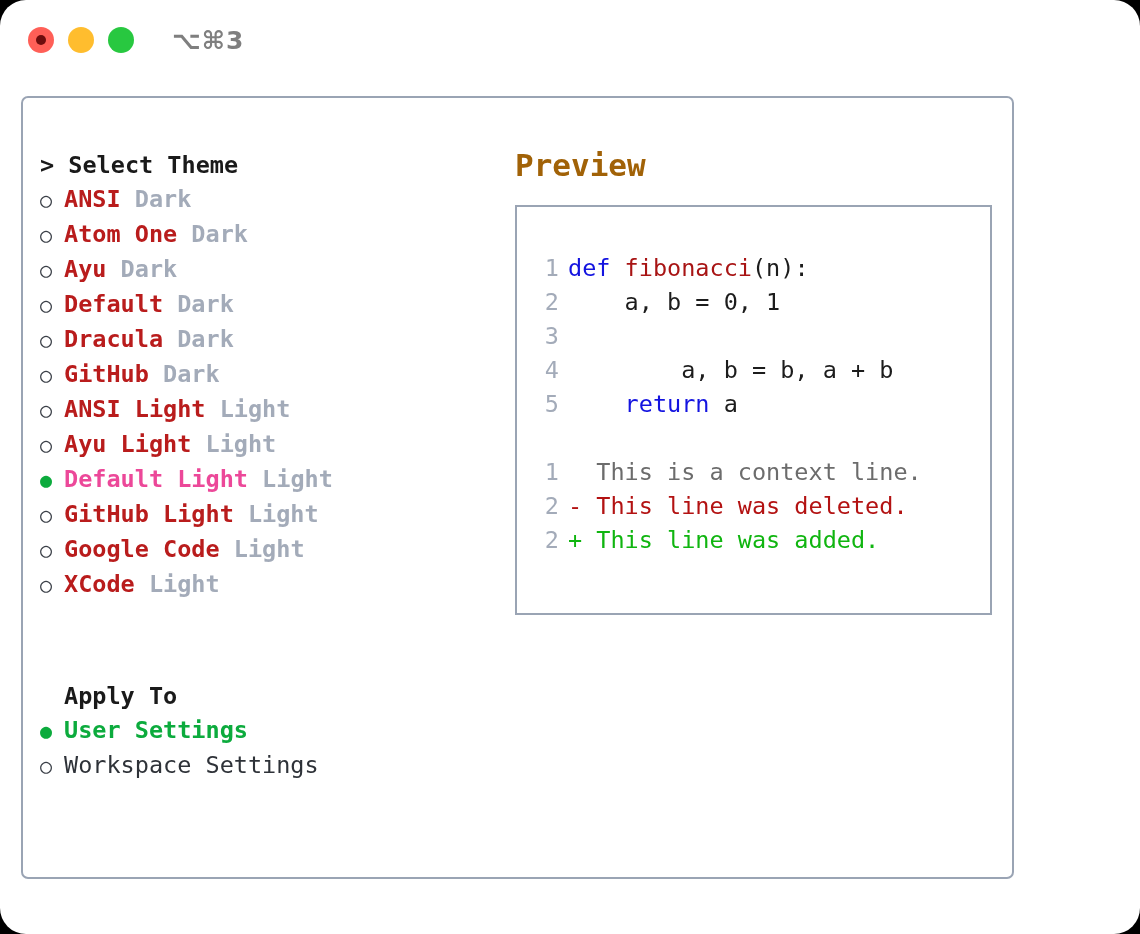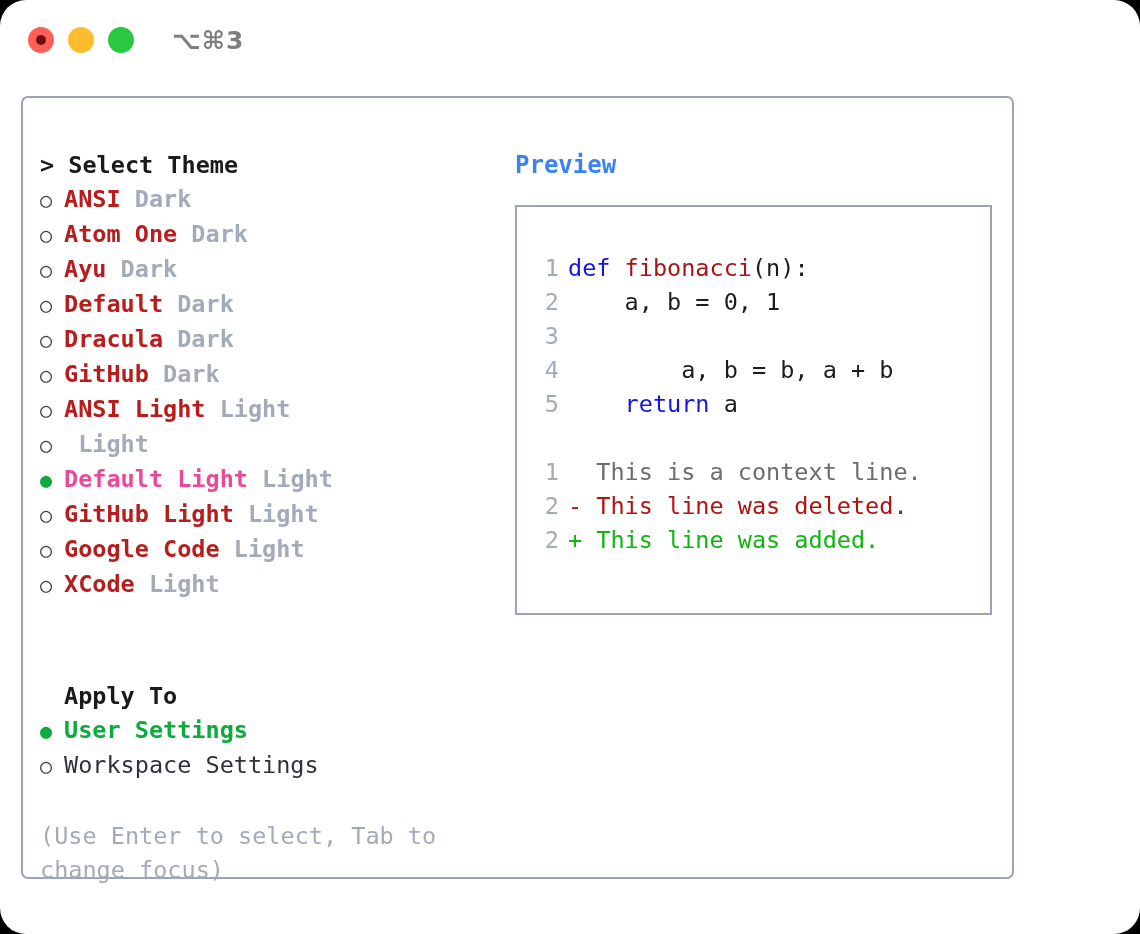--- a/index.html
+++ b/index.html
@@ -157,23 +157,23 @@
     font-size: 23.5px;
     line-height: 34px;
     color: #a3abb9;
     max-width: 405px;
     white-space: pre-wrap;
     word-break: break-word;
   }
 
   
   .preview-title {
-    font-size: 24px;
-    font-weight: 700;
-    color: #3b82f6;
+    font-size: 31px;
+    font-weight: 700;
+    color: #a16207;
     line-height: 34px;
     padding-left: 12px;
   }
   .preview-box {
     margin-top: 23px;
     margin-left: 12px;
     width: 477px;
     height: 410px;
     border: 2px solid #9aa4b4;
     background: #fff;
@@ -225,37 +225,36 @@
         <div class="section-head">&gt; Select Theme</div>
 
         <ul class="list" id="theme-list">
             <li class="row"><span class="marker">○</span><span class="label">ANSI</span><span class="kind"> Dark</span></li>
             <li class="row"><span class="marker">○</span><span class="label">Atom One</span><span class="kind"> Dark</span></li>
             <li class="row"><span class="marker">○</span><span class="label">Ayu</span><span class="kind"> Dark</span></li>
             <li class="row"><span class="marker">○</span><span class="label">Default</span><span class="kind"> Dark</span></li>
             <li class="row"><span class="marker">○</span><span class="label">Dracula</span><span class="kind"> Dark</span></li>
             <li class="row"><span class="marker">○</span><span class="label">GitHub</span><span class="kind"> Dark</span></li>
             <li class="row"><span class="marker">○</span><span class="label">ANSI Light</span><span class="kind"> Light</span></li>
-            <li class="row"><span class="marker">○</span><span class="kind"> Light</span></li>
+            <li class="row"><span class="marker">○</span><span class="label">Ayu Light</span><span class="kind"> Light</span></li>
             <li class="row selected"><span class="marker">●</span><span class="label">Default Light</span><span class="kind"> Light</span></li>
             <li class="row"><span class="marker">○</span><span class="label">GitHub Light</span><span class="kind"> Light</span></li>
             <li class="row"><span class="marker">○</span><span class="label">Google Code</span><span class="kind"> Light</span></li>
             <li class="row"><span class="marker">○</span><span class="label">XCode</span><span class="kind"> Light</span></li>
           </ul>
 
         <div class="spacer-row"></div>
 
         <div class="subhead">Apply To</div>
 
         <ul class="list" id="apply-list">
             <li class="row plain selected"><span class="marker">●</span><span class="label">User Settings</span></li>
             <li class="row plain"><span class="marker">○</span><span class="label">Workspace Settings</span></li>
           </ul>
 
-        <div class="hint">(Use Enter to select, Tab to change focus)</div>
       </div>
 
       <div class="col-right">
         <div class="preview-title">Preview</div>
         <div class="preview-box">
           <div id="code-block">
               <div class="code-line"><span class="lineno">1</span><span class="code-text"><span class="kw">def </span><span class="fn">fibonacci</span><span class="pl">(n):</span></span></div>
               <div class="code-line"><span class="lineno">2</span><span class="code-text"><span class="pl">    a, b = 0, 1</span></span></div>
               <div class="code-line"><span class="lineno">3</span></div>
               <div class="code-line"><span class="lineno">4</span><span class="code-text"><span class="pl">        a, b = b, a + b</span></span></div>

